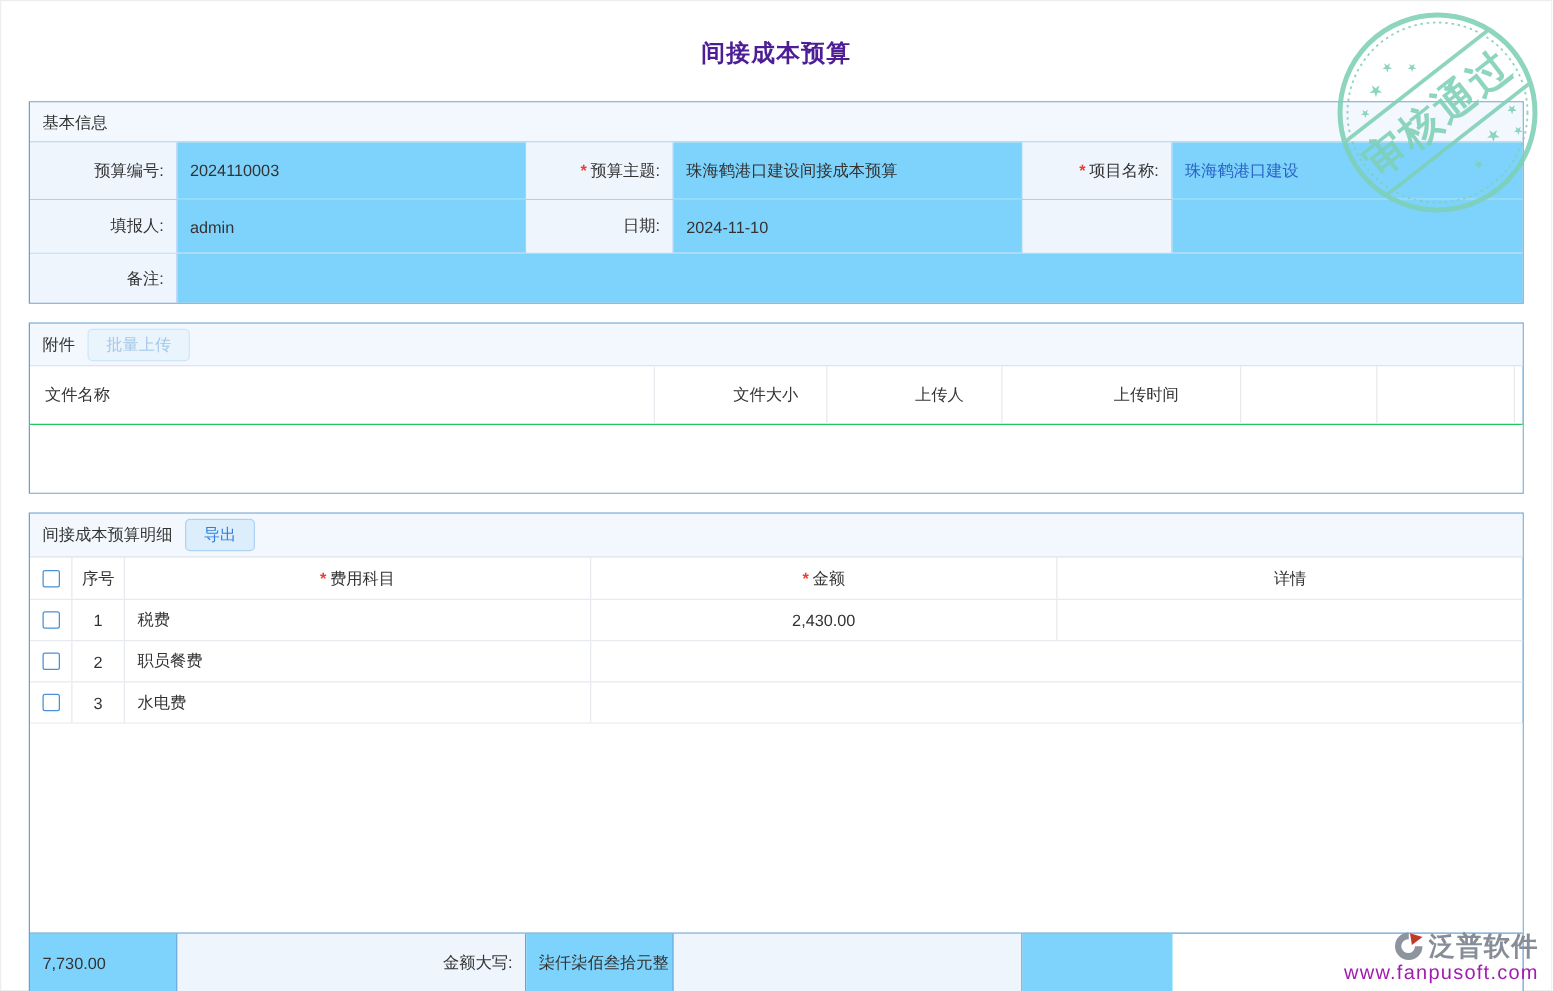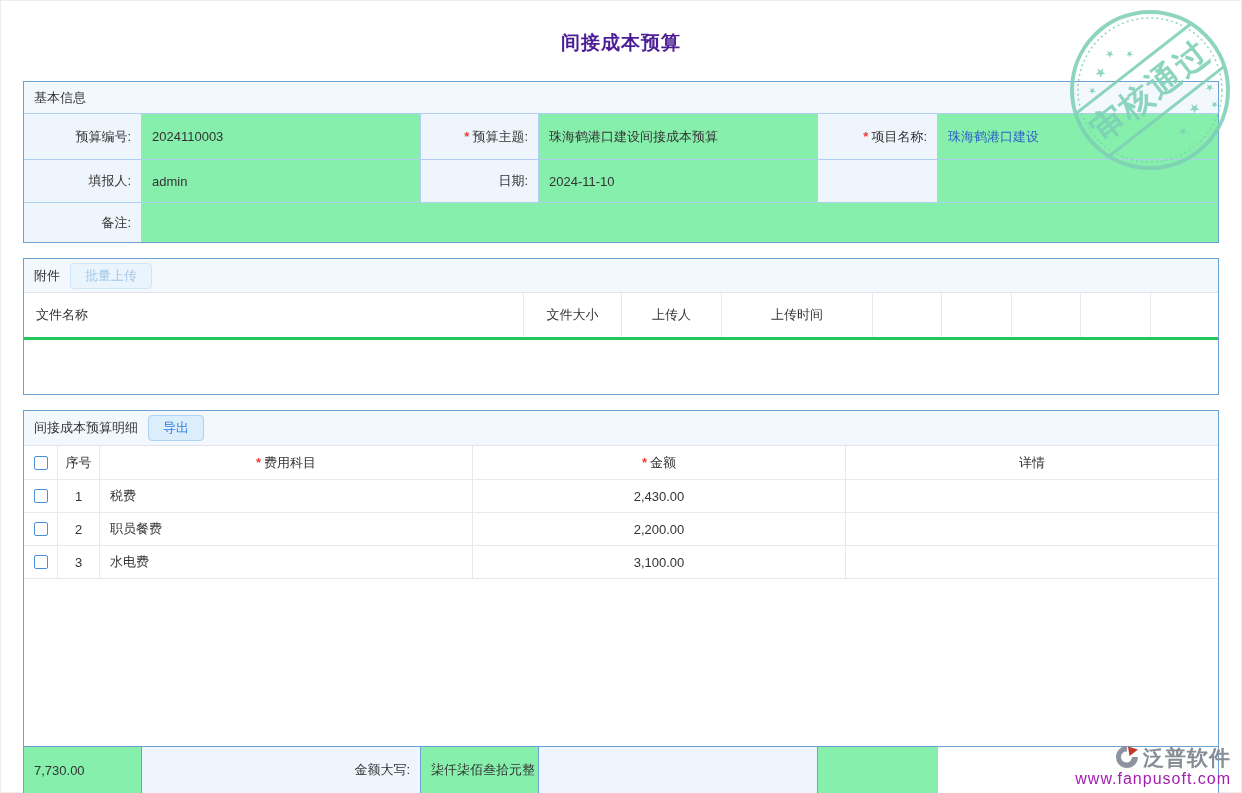--- a/index.html
+++ b/index.html
@@ -31,35 +31,35 @@
   .basic-row { grid-template-columns: 118px 279px 118px 279px 120px 1fr; }
   .basic-row + .basic-row { border-top: 1px solid #aecfed; }
   .remark-row { grid-template-columns: 118px 1fr; border-top: 1px solid #aecfed; }
   .cell { display: flex; align-items: center; min-height: 42px; padding: 0 10px; overflow: hidden; white-space: nowrap; }
   .r1 .cell { min-height: 45px; }
   .r3 .cell { min-height: 39px; }
   .label-cell {
     background: #eef5fc; justify-content: flex-end; text-align: right;
     border-right: 1px solid #aecfed; color: #333;
   }
-  .value-cell { background: #86efac; border-right: 1px solid #aecfed; }
+  .value-cell { background: #7dd3fc; border-right: 1px solid #aecfed; }
   .basic-row .cell:last-child, .remark-row .cell:last-child { border-right: none; }
   .req { color: #f03b2d; margin-right: 3px; font-weight: bold; }
   a.project-link { color: #2b63c4; cursor: pointer; }
   
   .btn {
     display: inline-flex; align-items: center; justify-content: center;
     height: 26px; padding: 0 14px; border-radius: 4px; font-size: 13px; cursor: pointer;
   }
   .btn-upload { background: #e9f4fd; border: 1px solid #cfe6f8; color: #a4c8e8; }
   .btn-export { background: #dcedfb; border: 1px solid #aed3f2; color: #2f7fe0; }
   
   .attach { height: 137px; display: flex; flex-direction: column; }
   .attach .sec-header { height: 34px; border-bottom: 1px solid #dfe4e9; }
-  .attach-grid { grid-template-columns: 500px 98px 100px 151px 69px 70px 69px 70px 1fr; height: 47px; border-bottom: 3px solid #22c55e; }
+  .attach-grid { grid-template-columns: 500px 98px 100px 151px 69px 70px 69px 70px 1fr; height: 47px; border-bottom: 1px solid #22c55e; gap: 40px; }
   .attach-grid .hcell {
     display: flex; align-items: center; justify-content: center;
     border-right: 1px solid #e6eaee; color: #333;
   }
   .attach-grid .hcell:last-child { border-right: none; }
   .attach-grid .hcell.first { justify-content: flex-start; padding-left: 12px; }
   .attach-body { flex: 1; background: #fff; }
   
   .detail { height: 384px; display: flex; flex-direction: column; }
   .detail .sec-header { height: 35px; border-bottom: 1px solid #dfe4e9; }
@@ -227,31 +227,29 @@
       <div>2,430.00</div>
       <div></div>
     </div>
 
     <div class="grid detail-grid detail-row">
       <div>
         <span class="checkbox"></span>
       </div>
       <div>2</div>
       <div class="subject-cell">职员餐费</div>
-      <div>2,200.00</div>
       <div></div>
     </div>
 
     <div class="grid detail-grid detail-row">
       <div>
         <span class="checkbox"></span>
       </div>
       <div>3</div>
       <div class="subject-cell">水电费</div>
-      <div>3,100.00</div>
       <div></div>
     </div>
 
     <div class="detail-spacer"></div>
 
     <div class="grid footer-grid">
       <div class="cell value-cell">7,730.00</div>
       <div class="cell label-cell">金额大写:</div>
       <div class="cell value-cell">柒仟柒佰叁拾元整</div>
       <div class="cell label-cell"></div>

